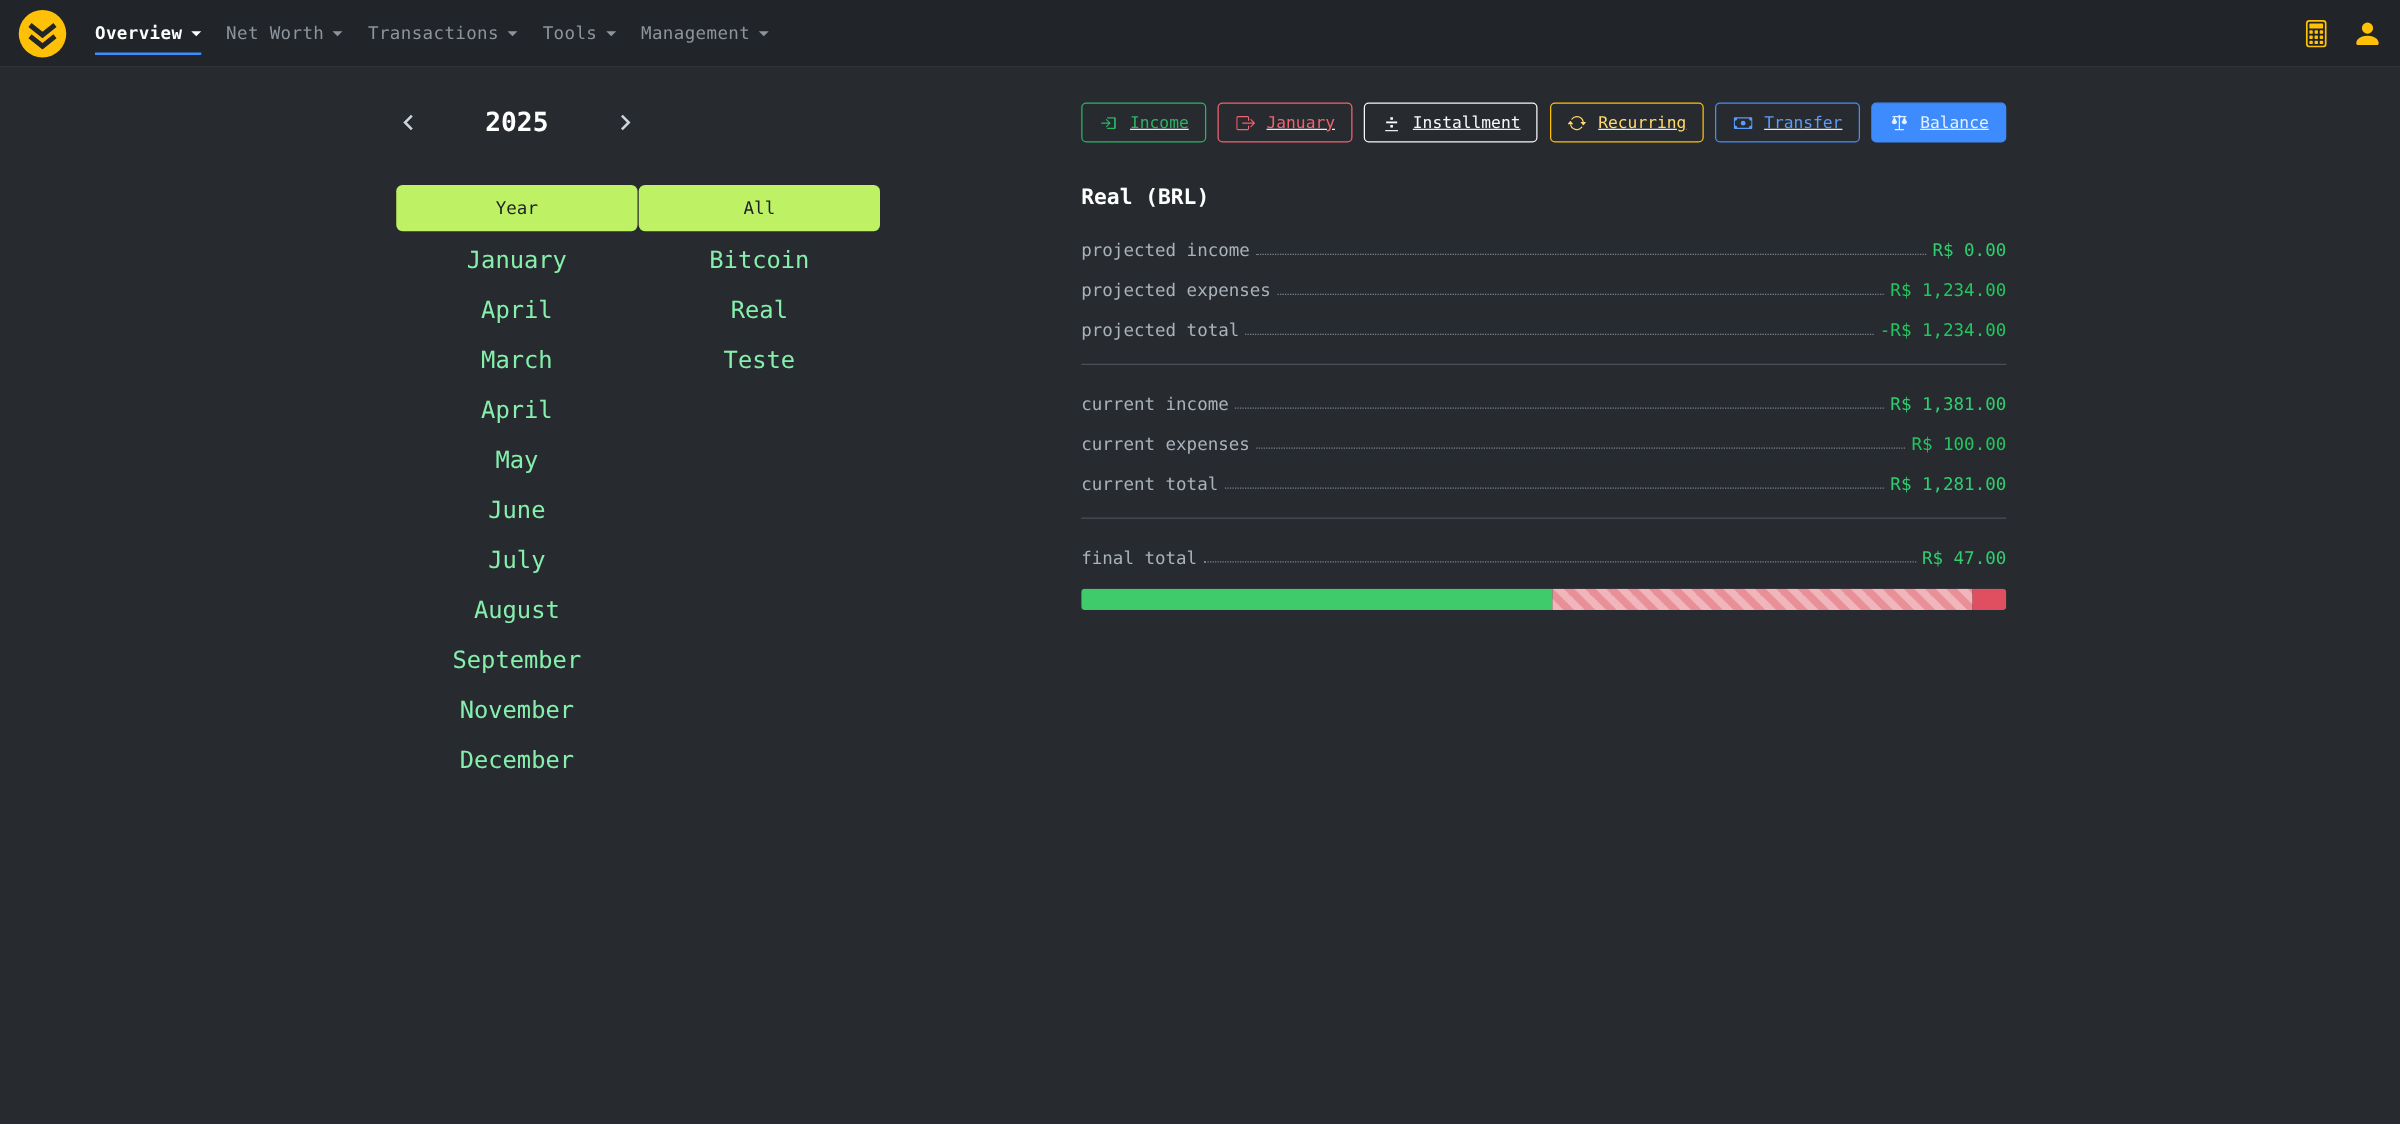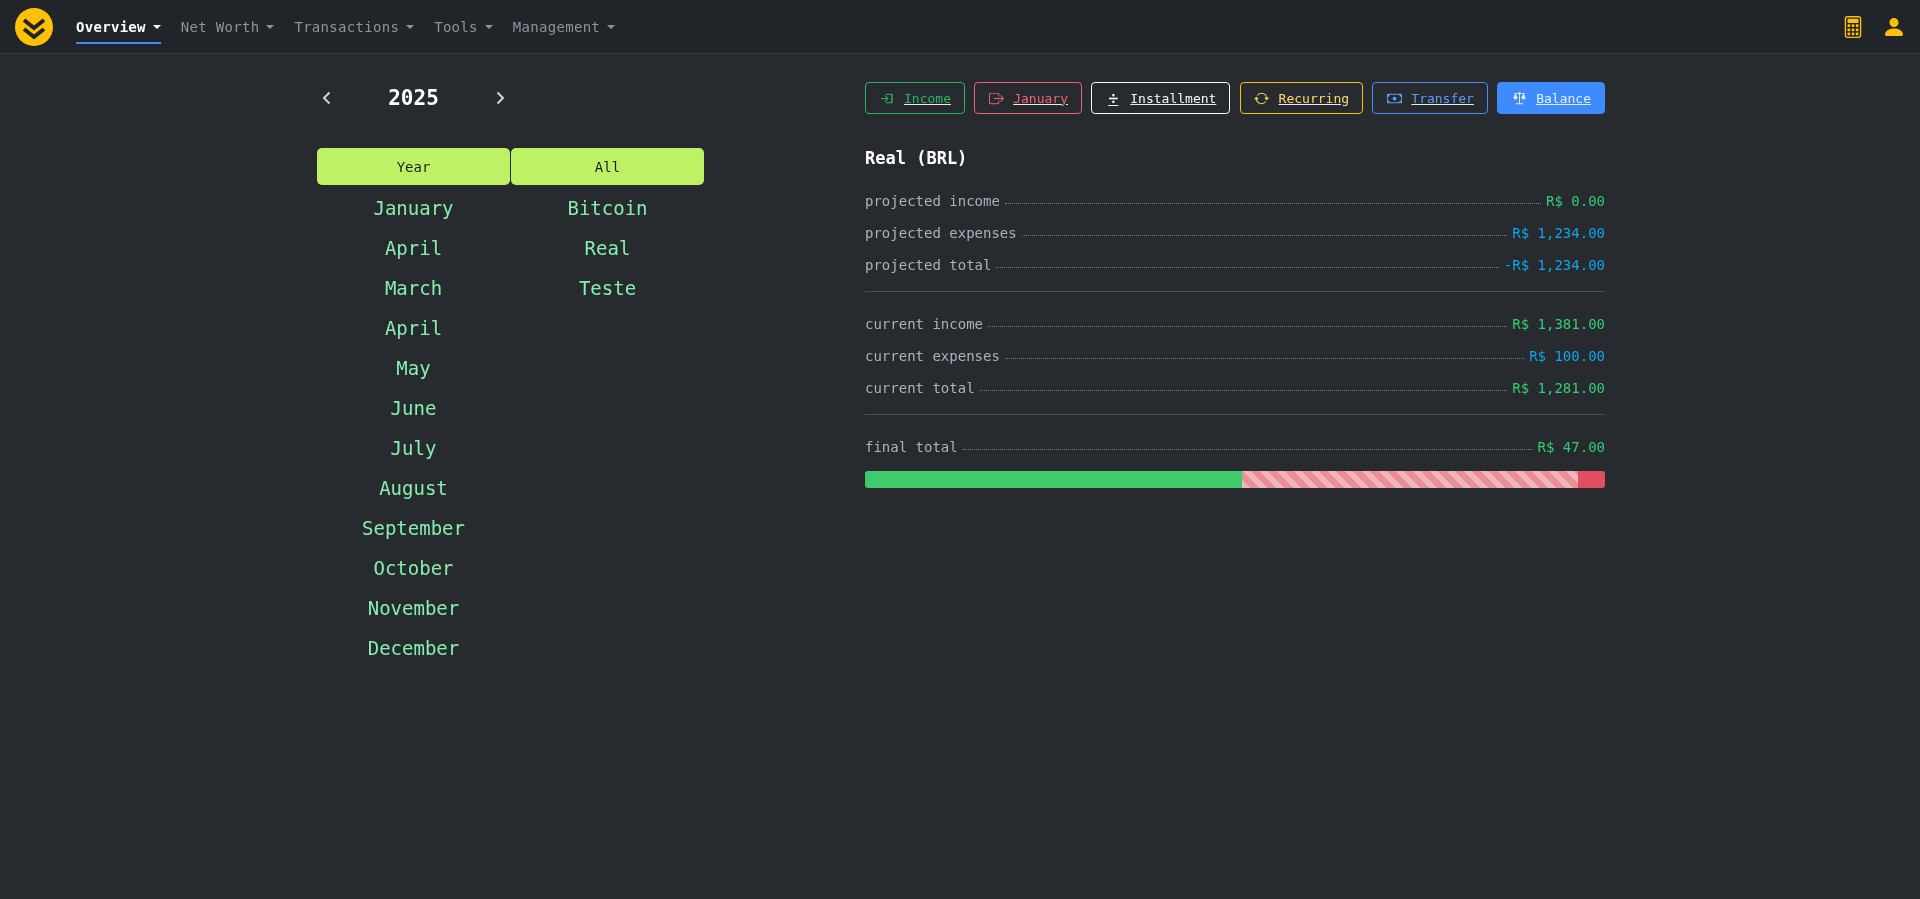--- a/index.html
+++ b/index.html
@@ -92,21 +92,21 @@
   .f-balance     { color: #e4efff; border-color: #3d8bfd; background: #3d8bfd; }
 
   
   .summary { position: absolute; left: 865px; top: 94px; width: 740px; }
   .sum-title { font-size: 17px; font-weight: bold; color: #ffffff; margin-bottom: 17px; }
   .srow { display: flex; align-items: flex-end; height: 26px; margin-bottom: 6px; font-size: 14px; }
   .slabel { color: #aab2ba; padding-bottom: 2px; }
   .leader { flex: 1; border-bottom: 1px dotted #79828b; margin: 0 5px 7px 5px; }
   .sval { padding-bottom: 2px; }
   .pos { color: #2fcf6f; }
-  .neg { color: #0ea5e9; }
+  .neg { color: #22c55e; }
   .hr { border-top: 1px solid #4a5056; margin: 16px 0; }
 
   .progress {
     margin-top: 14px; height: 17px; width: 100%;
     background: #343a40; border-radius: 3px;
     display: flex; overflow: hidden;
   }
   .seg { height: 100%; }
   .seg-green { background: #3fca6b; }
   .seg-striped {
@@ -185,21 +185,20 @@
     <div class="link-list">
       <a>January</a>
       <a>April</a>
       <a>March</a>
       <a>April</a>
       <a>May</a>
       <a>June</a>
       <a>July</a>
       <a>August</a>
       <a>September</a>
-      <a>October</a>
       <a>November</a>
       <a>December</a>
     </div>
   </div>
 
   <div class="col col-accounts">
     <button class="btn-amber">All</button>
     <div class="link-list">
       <a>Bitcoin</a>
       <a>Real</a>

